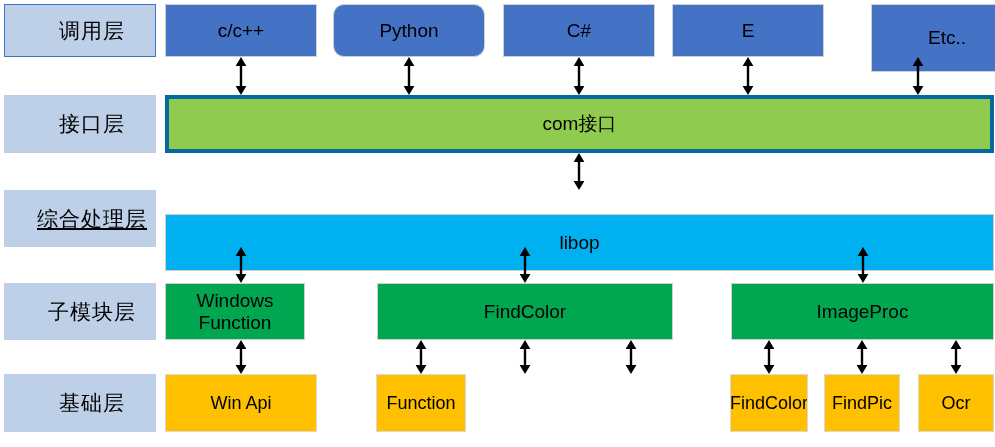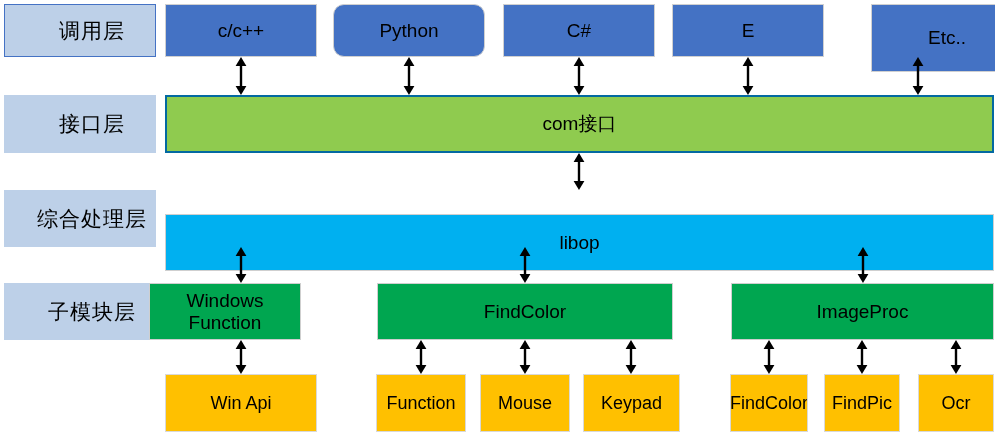--- a/index.html
+++ b/index.html
@@ -37,21 +37,21 @@
   .layer-label.bordered {
     border: 1px solid #4472c4;
   }
   .call-box {
     background: #4472c4;
     border: 1px solid #d0d0d0;
     font-size: 19px;
   }
   .iface-box {
     background: #8fcb4f;
-    border: 2px solid #0369a1;
+    border: 4px solid #0369a1;
     font-size: 19px;
   }
   .core-box {
     background: #00b0f0;
     border: 1px solid #cfcfcf;
     font-size: 19px;
   }
   .sub-box {
     background: #00a650;
     border: 1px solid #cfcfcf;
@@ -74,52 +74,51 @@
 </style>
 </head>
 <body>
 
 <div id="diagram">
 
   <div class="box layer-label bordered" style="left:4px; top:4px; width:152px; height:53px;">调用层</div>
 
   <div class="box layer-label" style="left:4px; top:95px; width:152px; height:58px;">接口层</div>
 
-  <div class="box layer-label" style="left:4px; top:190px; width:152px; height:57px;">综合处理层</div>
+  <div class="box layer-label" style="left:4px; top:190px; width:152px; height:57px;text-decoration:underline;">综合处理层</div>
 
   <div class="box layer-label" style="left:4px; top:283px; width:152px; height:57px;">子模块层</div>
 
+  <div class="box layer-label" style="left:4px; top:374px; width:152px; height:58px;">基础层</div>
 
   <div class="box call-box" style="left:165px; top:4px; width:152px; height:53px;">c/c++</div>
 
   <div class="box call-box" style="left:333px; top:4px; width:152px; height:53px;border-radius:11px;">Python</div>
 
   <div class="box call-box" style="left:503px; top:4px; width:152px; height:53px;">C#</div>
 
   <div class="box call-box" style="left:672px; top:4px; width:152px; height:53px;">E</div>
 
   <div class="box call-box" style="left:842px; top:4px; width:152px; height:68px;margin-left:29px;">Etc..</div>
 
   <div class="box iface-box" style="left:165px; top:95px; width:829px; height:58px;">com接口</div>
 
   <div class="box core-box" style="left:165px; top:190px; width:829px; height:57px;margin-top:24px;">libop</div>
 
-  <div class="box sub-box" style="left:149px; top:283px; width:152px; height:57px;">Windows Function</div>
+  <div class="box sub-box" style="left:165px; top:283px; width:140px; height:57px;">Windows Function</div>
 
   <div class="box sub-box" style="left:377px; top:283px; width:296px; height:57px;">FindColor</div>
 
   <div class="box sub-box" style="left:731px; top:283px; width:263px; height:57px;">ImageProc</div>
 
   <div class="box base-box" style="left:165px; top:374px; width:152px; height:58px;">Win Api</div>
 
   <div class="box base-box" style="left:376px; top:374px; width:90px; height:58px;">Function</div>
 
-  <div class="box base-box" style="left:480px; top:374px; width:90px; height:58px;">Mouse</div>
-
-  <div class="box base-box" style="left:583px; top:374px; width:97px; height:58px;">Keypad</div>
+
 
   <div class="box base-box" style="left:730px; top:374px; width:78px; height:58px;">FindColor</div>
 
   <div class="box base-box" style="left:918px; top:374px; width:76px; height:58px;">Ocr</div>
 
   <div class="box base-box" style="left:824px; top:374px; width:76px; height:58px;">FindPic</div>
 
   <div class="arrow" style="left:233px; top:57px;">
     <svg width="16" height="38" viewBox="0 0 16 38">
       <line x1="8" y1="4" x2="8" y2="34" stroke="#000" stroke-width="2.4"></line>

